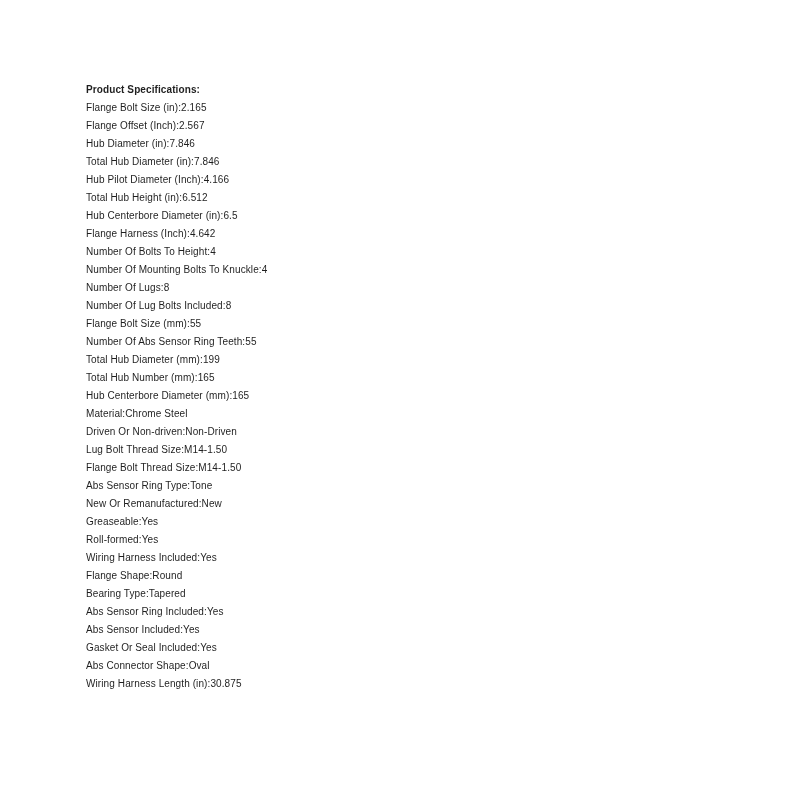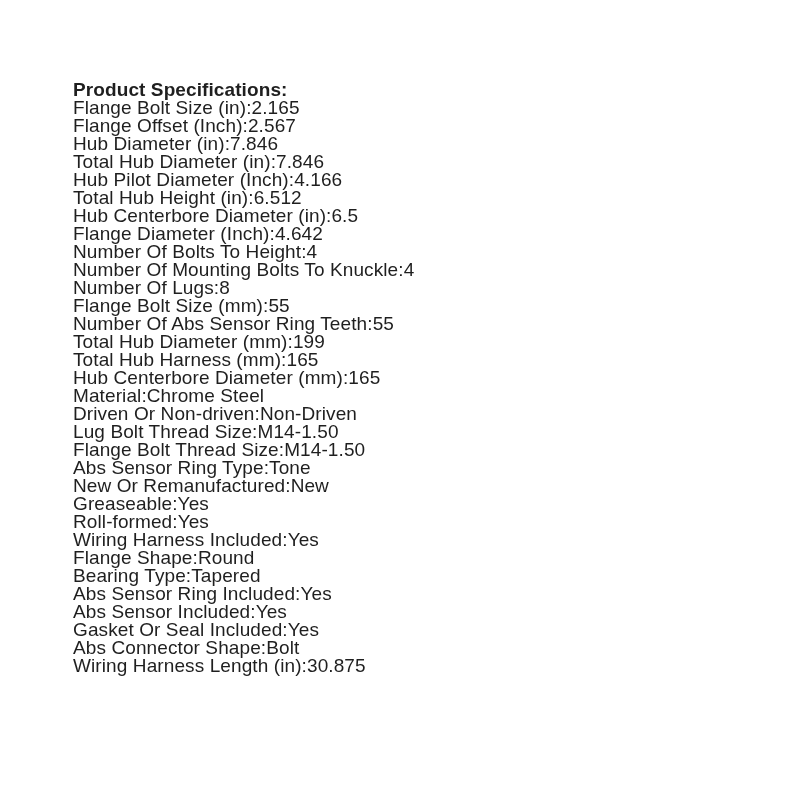--- a/index.html
+++ b/index.html
@@ -9,24 +9,24 @@
   body {
     width: 800px;
     height: 800px;
     background: #ffffff;
     overflow: hidden;
     position: relative;
     font-family: "Liberation Sans", "DejaVu Sans", sans-serif;
   }
   .spec-block {
     position: absolute;
-    left: 73px;
+    left: 86px;
     top: 81px;
     color: #1f1f1f;
-    font-size: 19px;
+    font-size: 10px;
     line-height: 18px;
     letter-spacing: 0.1px;
     white-space: nowrap;
   }
   .spec-title {
     font-weight: bold;
     line-height: 18px;
   }
   .spec-line {
     line-height: 18px;
@@ -38,39 +38,40 @@
 <div class="spec-block">
   <div class="spec-title">Product Specifications:</div>
   <div>
       <div class="spec-line"><span>Flange Bolt Size (in):</span><span>2.165</span></div>
       <div class="spec-line"><span>Flange Offset (Inch):</span><span>2.567</span></div>
       <div class="spec-line"><span>Hub Diameter (in):</span><span>7.846</span></div>
       <div class="spec-line"><span>Total Hub Diameter (in):</span><span>7.846</span></div>
       <div class="spec-line"><span>Hub Pilot Diameter (Inch):</span><span>4.166</span></div>
       <div class="spec-line"><span>Total Hub Height (in):</span><span>6.512</span></div>
       <div class="spec-line"><span>Hub Centerbore Diameter (in):</span><span>6.5</span></div>
-      <div class="spec-line"><span>Flange Diameter (Inch):</span><span>4.642</span></div>
+      <div class="spec-line"><span>Flange Harness (Inch):</span><span>4.642</span></div>
       <div class="spec-line"><span>Number Of Bolts To Height:</span><span>4</span></div>
       <div class="spec-line"><span>Number Of Mounting Bolts To Knuckle:</span><span>4</span></div>
       <div class="spec-line"><span>Number Of Lugs:</span><span>8</span></div>
+      <div class="spec-line"><span>Number Of Lug Bolts Included:</span><span>8</span></div>
       <div class="spec-line"><span>Flange Bolt Size (mm):</span><span>55</span></div>
       <div class="spec-line"><span>Number Of Abs Sensor Ring Teeth:</span><span>55</span></div>
       <div class="spec-line"><span>Total Hub Diameter (mm):</span><span>199</span></div>
-      <div class="spec-line"><span>Total Hub Harness (mm):</span><span>165</span></div>
+      <div class="spec-line"><span>Total Hub Number (mm):</span><span>165</span></div>
       <div class="spec-line"><span>Hub Centerbore Diameter (mm):</span><span>165</span></div>
       <div class="spec-line"><span>Material:</span><span>Chrome Steel</span></div>
       <div class="spec-line"><span>Driven Or Non-driven:</span><span>Non-Driven</span></div>
       <div class="spec-line"><span>Lug Bolt Thread Size:</span><span>M14-1.50</span></div>
       <div class="spec-line"><span>Flange Bolt Thread Size:</span><span>M14-1.50</span></div>
       <div class="spec-line"><span>Abs Sensor Ring Type:</span><span>Tone</span></div>
       <div class="spec-line"><span>New Or Remanufactured:</span><span>New</span></div>
       <div class="spec-line"><span>Greaseable:</span><span>Yes</span></div>
       <div class="spec-line"><span>Roll-formed:</span><span>Yes</span></div>
       <div class="spec-line"><span>Wiring Harness Included:</span><span>Yes</span></div>
       <div class="spec-line"><span>Flange Shape:</span><span>Round</span></div>
       <div class="spec-line"><span>Bearing Type:</span><span>Tapered</span></div>
       <div class="spec-line"><span>Abs Sensor Ring Included:</span><span>Yes</span></div>
       <div class="spec-line"><span>Abs Sensor Included:</span><span>Yes</span></div>
       <div class="spec-line"><span>Gasket Or Seal Included:</span><span>Yes</span></div>
-      <div class="spec-line"><span>Abs Connector Shape:</span><span>Bolt</span></div>
+      <div class="spec-line"><span>Abs Connector Shape:</span><span>Oval</span></div>
       <div class="spec-line"><span>Wiring Harness Length (in):</span><span>30.875</span></div>
     </div>
 </div>
 
 </body></html>

